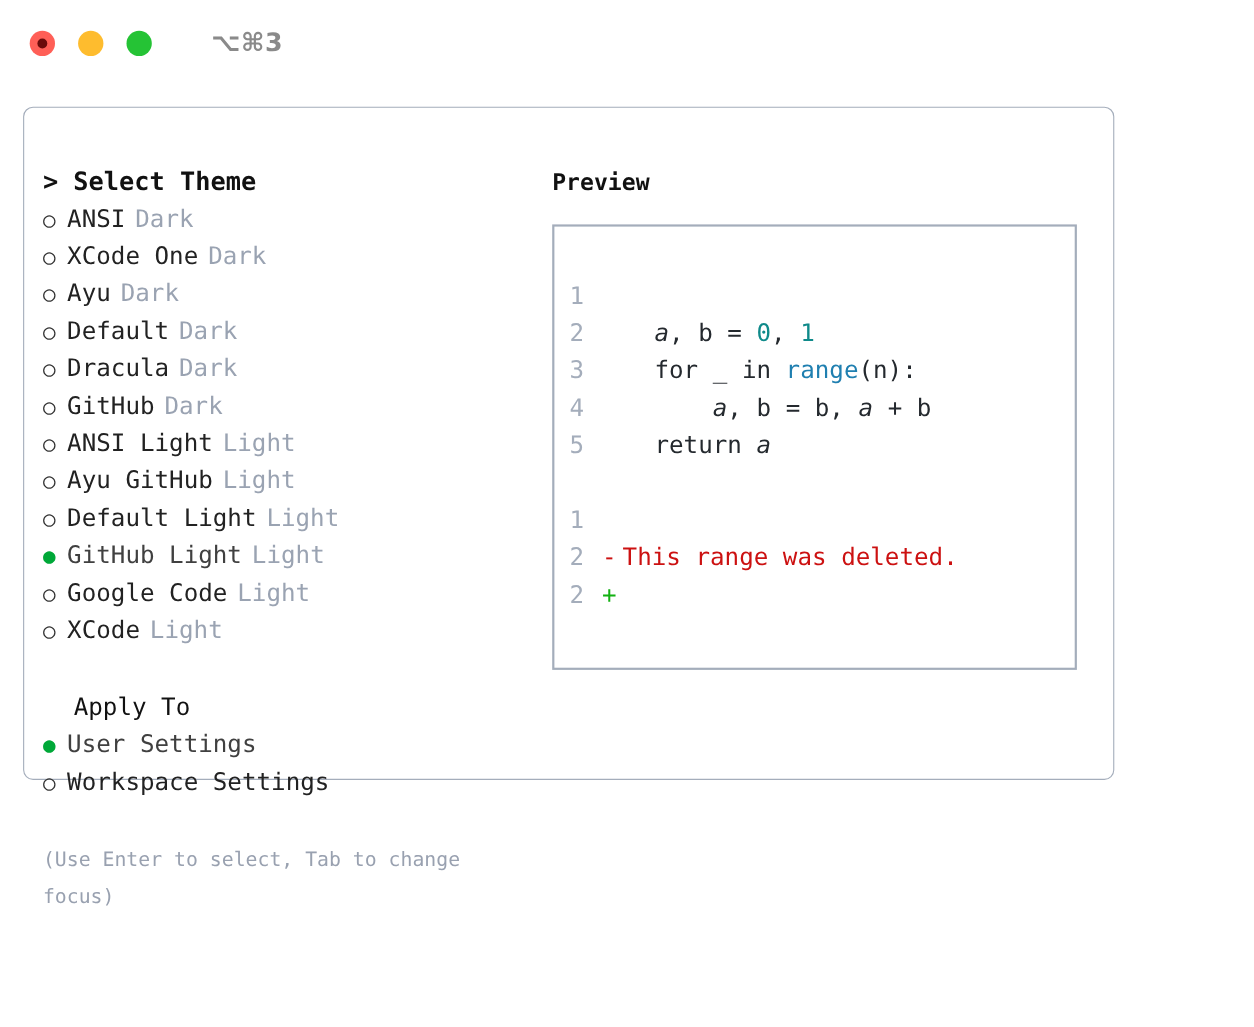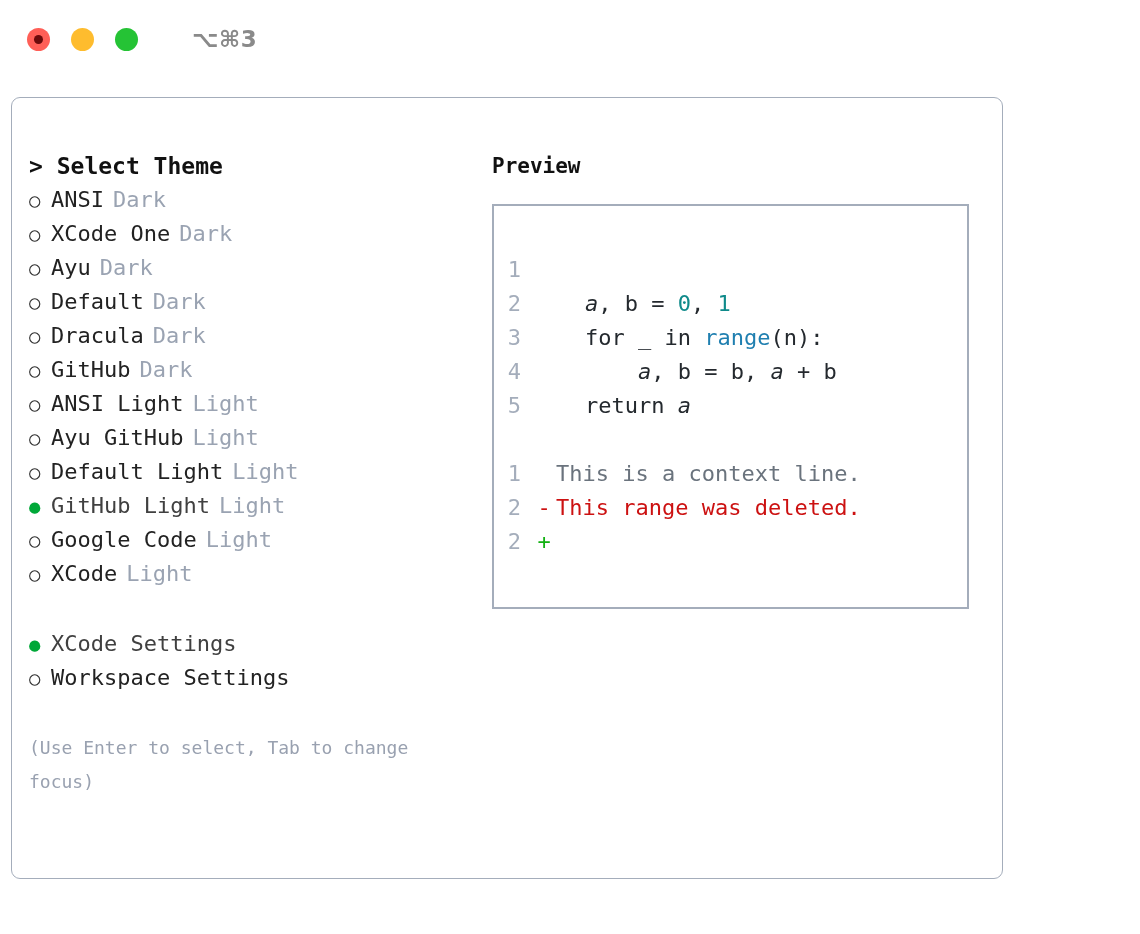--- a/index.html
+++ b/index.html
@@ -56,24 +56,24 @@
     color: #8a8a8a;
     font-size: 23px;
     font-weight: bold;
     letter-spacing: 0.5px;
     font-family: "DejaVu Sans", "Liberation Sans", sans-serif;
   }
 
   
   .panel {
     position: absolute;
-    left: 11px;
+    left: 21px;
     top: 97px;
     width: 992px;
-    height: 782px;
+    height: 612px;
     border: 1.5px solid #a4adbb;
     border-radius: 9px;
     box-sizing: border-box;
     background: #ffffff;
   }
 
   .panel-inner {
     position: absolute;
     left: 0; top: 0;
     width: 100%; height: 100%;
@@ -218,43 +218,44 @@
             <div class="opt-row"><span class="bullet">○</span><span class="opt-label">ANSI Light</span><span class="opt-tag">Light</span></div>
             <div class="opt-row"><span class="bullet">○</span><span class="opt-label">Ayu GitHub</span><span class="opt-tag">Light</span></div>
             <div class="opt-row"><span class="bullet">○</span><span class="opt-label">Default Light</span><span class="opt-tag">Light</span></div>
             <div class="opt-row selected"><span class="bullet">●</span><span class="opt-label">GitHub Light</span><span class="opt-tag">Light</span></div>
             <div class="opt-row"><span class="bullet">○</span><span class="opt-label">Google Code</span><span class="opt-tag">Light</span></div>
             <div class="opt-row"><span class="bullet">○</span><span class="opt-label">XCode</span><span class="opt-tag">Light</span></div>
           </div>
 
         <div class="section-gap"></div>
 
+        <div class="apply-heading">Apply To</div>
 
         <div id="apply-list">
-            <div class="opt-row selected"><span class="bullet">●</span><span class="opt-label">XCode Settings</span></div>
+            <div class="opt-row selected"><span class="bullet">●</span><span class="opt-label">User Settings</span></div>
             <div class="opt-row"><span class="bullet">○</span><span class="opt-label">Workspace Settings</span></div>
           </div>
 
         <div class="hint">(Use Enter to select, Tab to change focus)</div>
       </div>
 
       <div class="right-col">
         <div class="preview-title">Preview</div>
 
         <div class="preview-box">
           <div id="code-block">
               <div class="code-line"><span class="lineno">1</span></div>
               <div class="code-line"><span class="lineno">2</span><span><span class="code-text">    </span><span class="tok-var">a</span><span class="code-text">, </span><span class="code-text">b</span><span class="code-text"> = </span><span class="tok-num">0</span><span class="code-text">, </span><span class="tok-num">1</span></span></div>
               <div class="code-line"><span class="lineno">3</span><span><span class="code-text">    for _ in </span><span class="tok-blue">range</span><span class="code-text">(n):</span></span></div>
               <div class="code-line"><span class="lineno">4</span><span><span class="code-text">        </span><span class="tok-var">a</span><span class="code-text">, </span><span class="code-text">b</span><span class="code-text"> = </span><span class="code-text">b</span><span class="code-text">, </span><span class="tok-var">a</span><span class="code-text"> + </span><span class="code-text">b</span></span></div>
               <div class="code-line"><span class="lineno">5</span><span><span class="code-text">    return </span><span class="tok-var">a</span></span></div>
             </div>
           <div class="blank-line"></div>
           <div id="diff-block">
-              <div class="diff-line"><span class="lineno">1</span><span class="diff-mark diff-ctx"> </span><span class="diff-ctx">This is a context line.</span></div>
+              <div class="diff-line"><span class="lineno">1</span><span class="diff-mark diff-ctx"> </span></div>
               <div class="diff-line"><span class="lineno">2</span><span class="diff-mark diff-del">-</span><span class="diff-del">This range was deleted.</span></div>
               <div class="diff-line"><span class="lineno">2</span><span class="diff-mark diff-add">+</span></div>
             </div>
         </div>
       </div>
 
     </div>
   </div>
 </div>
 

